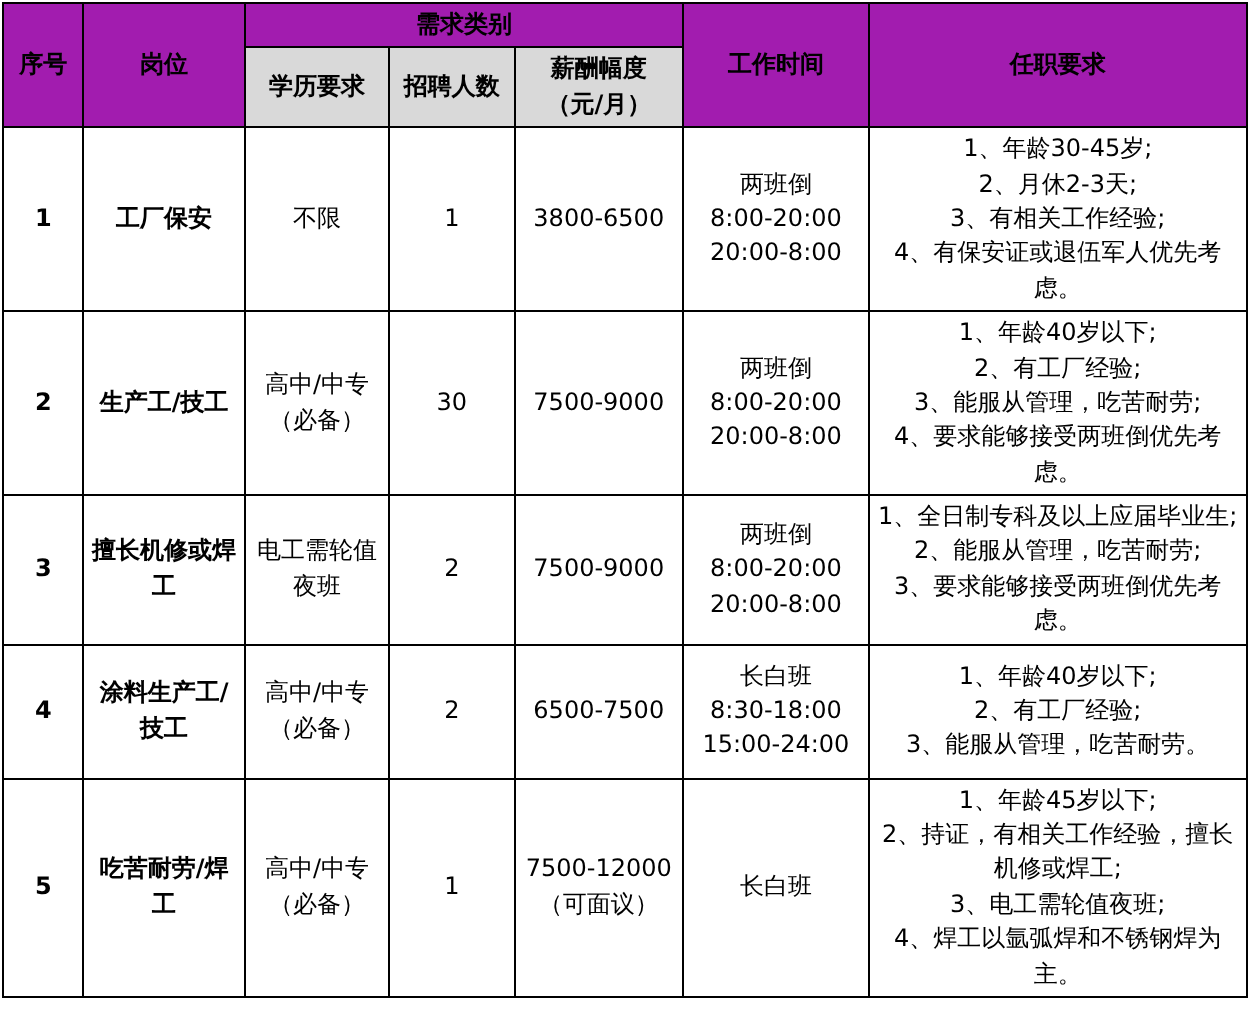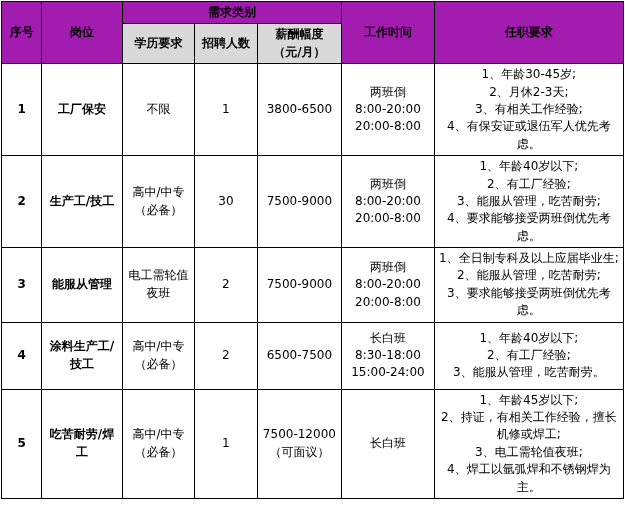--- a/index.html
+++ b/index.html
@@ -136,21 +136,21 @@
         <td class="time multi">两班倒
 8:00-20:00
 20:00-8:00</td>
         <td class="req multi">1、年龄40岁以下;
 2、有工厂经验;
 3、能服从管理，吃苦耐劳;
 4、要求能够接受两班倒优先考虑。</td>
       </tr>
       <tr class="row-3">
         <td class="idx">3</td>
-        <td class="post multi">能服从管理</td>
+        <td class="post multi">擅长机修或焊工</td>
         <td class="edu multi">电工需轮值夜班</td>
         <td class="num">2</td>
         <td class="pay multi">7500-9000</td>
         <td class="time multi">两班倒
 8:00-20:00
 20:00-8:00</td>
         <td class="req multi">1、全日制专科及以上应届毕业生;
 2、能服从管理，吃苦耐劳;
 3、要求能够接受两班倒优先考虑。</td>
       </tr>

